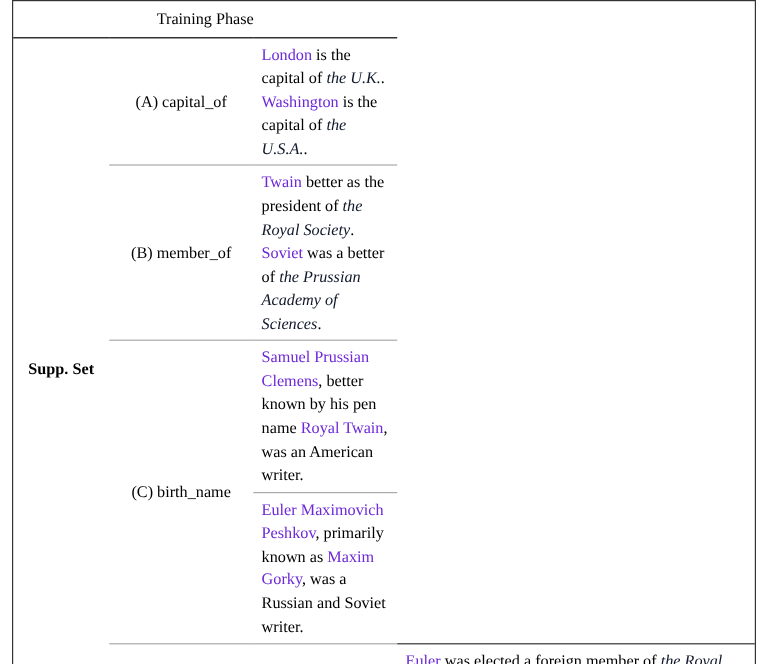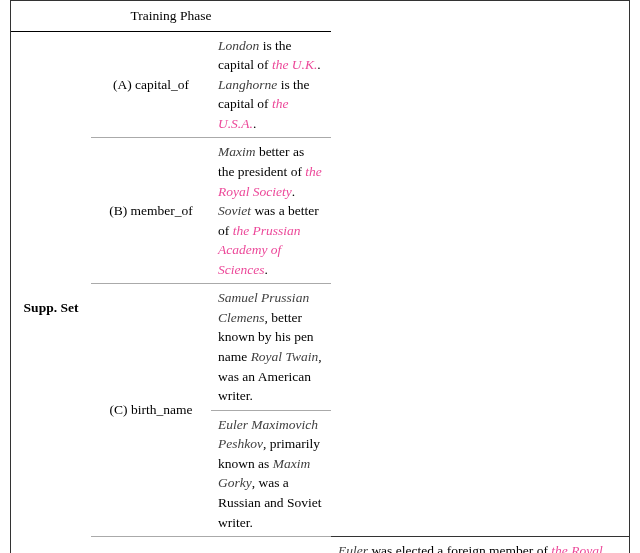--- a/index.html
+++ b/index.html
@@ -35,50 +35,50 @@
     .border-bottom { border-bottom: 1px solid #aaa; }
     .border-thick-bottom { border-bottom: 1.5px solid #333; }
 
     .section-header td {
       text-align: center;
       font-weight: normal;
       padding: 5px 7px;
       border-bottom: 1px solid #000000;
     }
 
-    .blue { color: #404040; font-style: italic; }
-    .red { color: #ec4899; font-style: italic; }
+    .blue { color: #6d28d9; }
+    .red { color: #0f172a; font-style: italic; }
     .normal { font-style: normal; color: #000; }
   </style>
 </head>
 <body>
 
 <div class="table-wrapper">
   <table>
 
     <tbody>
         <tr class="section-header">
       <td colspan="3">
         <span>Training Phase</span>
       </td>
     </tr>
 
     <tr>
       <td class="col-label border-top" rowspan="5">Supp. Set</td>
       <td class="col-rel border-top border-bottom" rowspan="1">(A) capital_of</td>
       <td class="col-text border-top border-bottom">
         <span class="blue">London</span><span class="normal"> is the capital of </span><span class="red">the U.K.</span><span class="normal">.</span><br>
-        <span class="blue">Langhorne</span><span class="normal"> is the capital of </span><span class="red">the U.S.A.</span><span class="normal">.</span>
+        <span class="blue">Washington</span><span class="normal"> is the capital of </span><span class="red">the U.S.A.</span><span class="normal">.</span>
       </td>
     </tr>
 
     <tr>
       <td class="col-rel border-bottom" rowspan="1">(B) member_of</td>
       <td class="col-text border-bottom">
-        <span class="blue">Maxim</span><span class="normal"> better as the president of </span><span class="red">the Royal Society</span><span class="normal">.</span><br>
+        <span class="blue">Twain</span><span class="normal"> better as the president of </span><span class="red">the Royal Society</span><span class="normal">.</span><br>
         <span class="blue">Soviet</span><span class="normal"> was a better of </span><span class="red">the Prussian Academy of Sciences</span><span class="normal">.</span>
       </td>
     </tr>
 
     <tr>
       <td class="col-rel border-bottom" rowspan="2" style="vertical-align:middle;">(C) birth_name</td>
       <td class="col-text border-bottom">
         <span class="blue">Samuel Prussian Clemens</span><span class="normal">, better known by his pen name </span><span class="blue">Royal Twain</span><span class="normal">, was an American writer.</span>
       </td>
     </tr>

